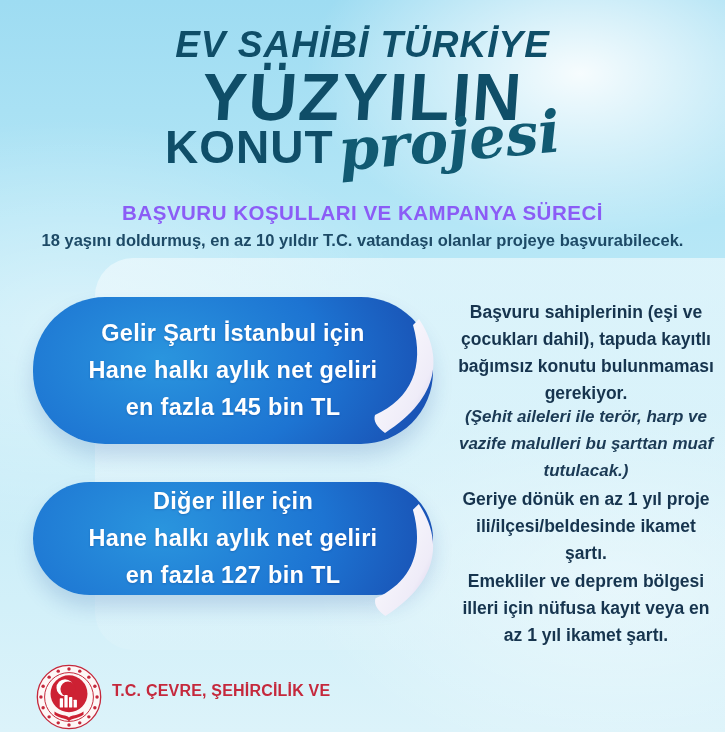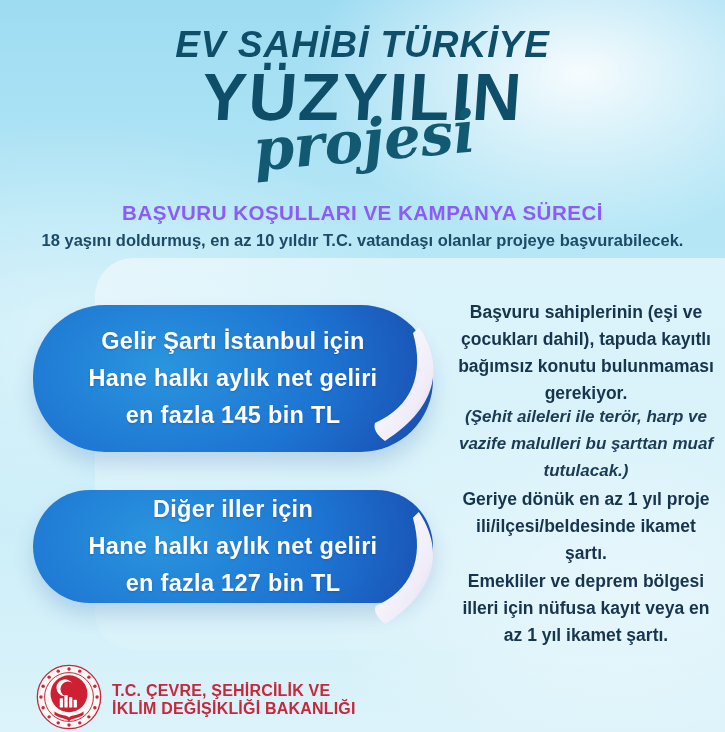--- a/index.html
+++ b/index.html
@@ -25,21 +25,21 @@
   .sub-title{top:201px;left:0;right:0;text-align:center;font-size:20.5px;font-weight:800;
     color:#8b5cf6;letter-spacing:.5px;}
   .sub-desc{top:231px;left:0;right:0;text-align:center;font-size:16.5px;font-weight:600;color:#1d4a66;}
   
   .panel{top:258px;left:95px;right:-50px;height:392px;border-radius:38px;
     background:linear-gradient(180deg,rgba(240,250,253,.65),rgba(225,244,250,.35));}
   
   .card{left:33px;width:400px;border-radius:72px;
     background:radial-gradient(ellipse 340px 220px at 32% 42%, #2a95de 0%, #1d74d2 48%, #1847ab 92%);
     box-shadow:0 12px 20px rgba(27,76,160,.18);
-    color:#fff;text-align:center;display:flex;flex-direction:column;justify-content:center;margin-top:8px;}
+    color:#fff;text-align:center;display:flex;flex-direction:column;justify-content:center;}
   .card1{top:297px;height:147px;}
   .card2{top:482px;height:113px;}
   .card .ln{font-size:23.5px;font-weight:800;line-height:37px;letter-spacing:.3px;
     text-shadow:0 1px 2px rgba(10,40,110,.25);}
   .curl{position:absolute;right:-14px;top:20px;}
   
   .rcol{left:455px;width:262px;text-align:center;color:#16344e;}
   .blk1{top:299px;font-size:17.5px;font-weight:700;line-height:27px;}
   .blk2{top:403px;font-size:17px;font-weight:600;font-style:italic;line-height:27px;color:#1b3a55;}
   .blk3{top:486px;}
@@ -50,20 +50,21 @@
   .logo{left:36px;top:664px;width:66px;height:66px;}
   .ministry{left:112px;top:682px;font-size:16px;font-weight:800;color:#c5283c;
     line-height:18px;letter-spacing:.2px;}
 </style>
 </head>
 <body>
 
 <div class="abs hdr hdr-line1">EV SAHİBİ TÜRKİYE</div>
 <div class="abs hdr hdr-line2">YÜZYILIN</div>
 <div class="abs hdr-line3">
+  <span class="hdr-konut">KONUT</span>
     <span class="hdr-script">projesi</span>
 </div>
 
 <div class="abs sub-title">BAŞVURU KOŞULLARI VE KAMPANYA SÜRECİ</div>
 <div class="abs sub-desc">18 yaşını doldurmuş, en az 10 yıldır T.C. vatandaşı olanlar projeye başvurabilecek.</div>
 
 <div class="abs panel"></div>
 
 <div class="abs card card1">
   <div class="ln">Gelir Şartı İstanbul için</div>
@@ -134,14 +135,13 @@
     <rect x="36" y="52" width="5" height="14" rx="1"></rect>
     <rect x="43" y="47" width="5" height="19" rx="1"></rect>
     <rect x="50" y="50" width="5" height="16" rx="1"></rect>
     <rect x="57" y="54" width="5" height="12" rx="1"></rect>
   </g>
 
   <path d="M28,72 C38,79 46,77 50,81 C54,77 62,79 72,72 L72,77 C61,84 54,82 50,87 C46,82 39,84 28,77 Z" fill="#cd2133"></path>
 </svg>
 <div class="abs ministry">
   <div>T.C. ÇEVRE, ŞEHİRCİLİK VE</div>
-  <div>İKLİM DEĞİŞİKLİĞİ BAKANLIĞI</div>
 </div>
 
 </body></html>

